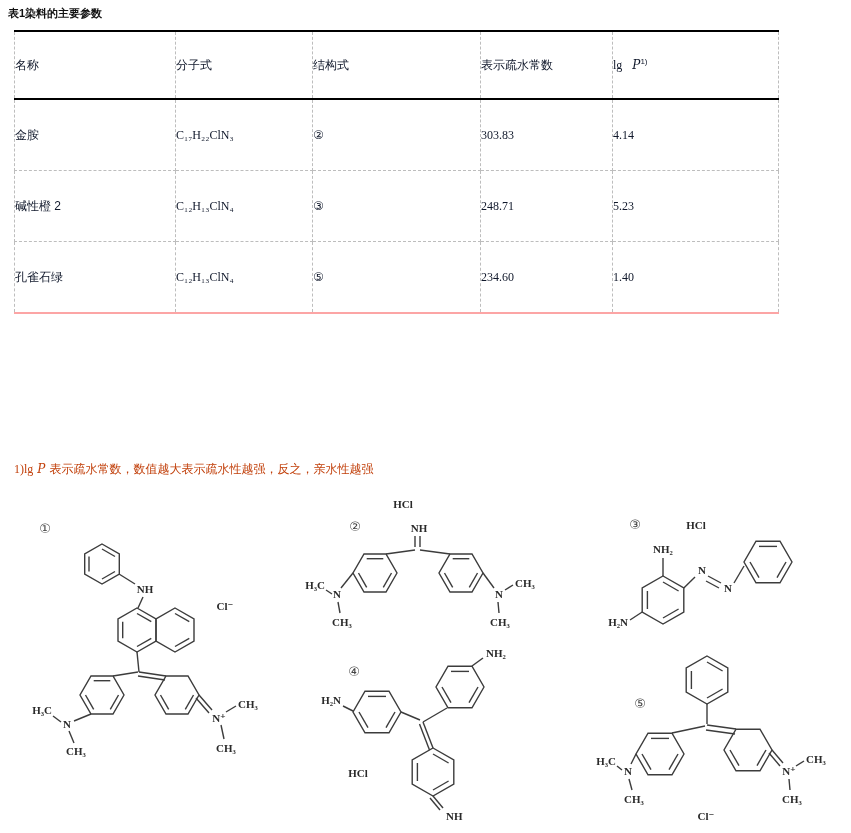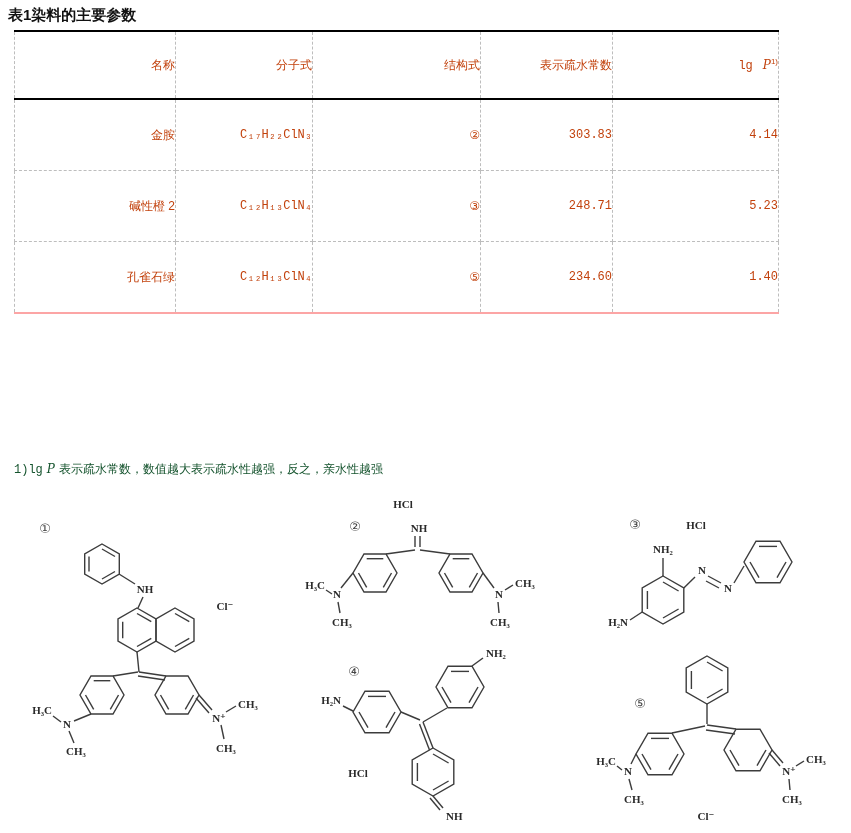--- a/index.html
+++ b/index.html
@@ -1,30 +1,30 @@
 <!DOCTYPE html>
 <html><head>
 <meta charset="utf-8">
 <style>
   html,body{margin:0;padding:0;background:#fff;}
   #canvas{position:relative;width:851px;height:833px;background:#ffffff;
           font-family:"Liberation Sans","DejaVu Sans",sans-serif;color:#1a1a1a;overflow:hidden;}
-  .title{position:absolute;left:8px;top:6px;font-size:15px;font-weight:bold;color:#111;}
+  .title{position:absolute;left:8px;top:6px;font-size:11px;font-weight:bold;color:#111;}
   table.params{position:absolute;left:14px;top:30px;border-collapse:collapse;table-layout:fixed;}
   table.params th, table.params td{
-      border:1px dashed #bdbdbd;text-align:right;vertical-align:middle;
-      font-size:12px;padding:0;color:#c2410c;}
+      border:1px dashed #bdbdbd;text-align:left;vertical-align:middle;
+      font-size:12px;padding:0;color:#0f172a;}
   table.params thead th{border-top:2px solid #000;border-bottom:2px solid #000;height:66px;font-weight:normal;}
   table.params tbody td{height:70px;}
   table.params tbody tr:last-child td{border-bottom:2px solid #fca5a5;}
-  .mono{font-family:Liberation Mono, monospace;}
+  .mono{font-family:Liberation Serif, serif;}
   .pital{font-style:italic;font-family:"DejaVu Serif","Liberation Serif",serif;margin-left:10px;}
   .pital2{font-style:italic;font-family:"DejaVu Serif","Liberation Serif",serif;}
   sup.hdr{font-size:8px;}
-  .footnote{position:absolute;left:14px;top:461px;font-size:12px;color:#14532d;}
+  .footnote{position:absolute;left:14px;top:461px;font-size:12px;color:#c2410c;}
   .structs svg{position:absolute;overflow:visible;}
   .structs .bond{stroke:#3c3c3c;stroke-width:1.4;fill:none;}
   .structs polygon{stroke:#3c3c3c;stroke-width:1.4;fill:none;}
   .structs text{fill:#2a2a2a;font-size:11px;font-family:"Liberation Serif","DejaVu Serif",serif;font-weight:bold;}
   .structs text.lbl{font-size:13px;font-weight:normal;fill:#444;font-family:"DejaVu Sans",sans-serif;}
 </style>
 </head>
 <body>
 
 <div id="canvas">

